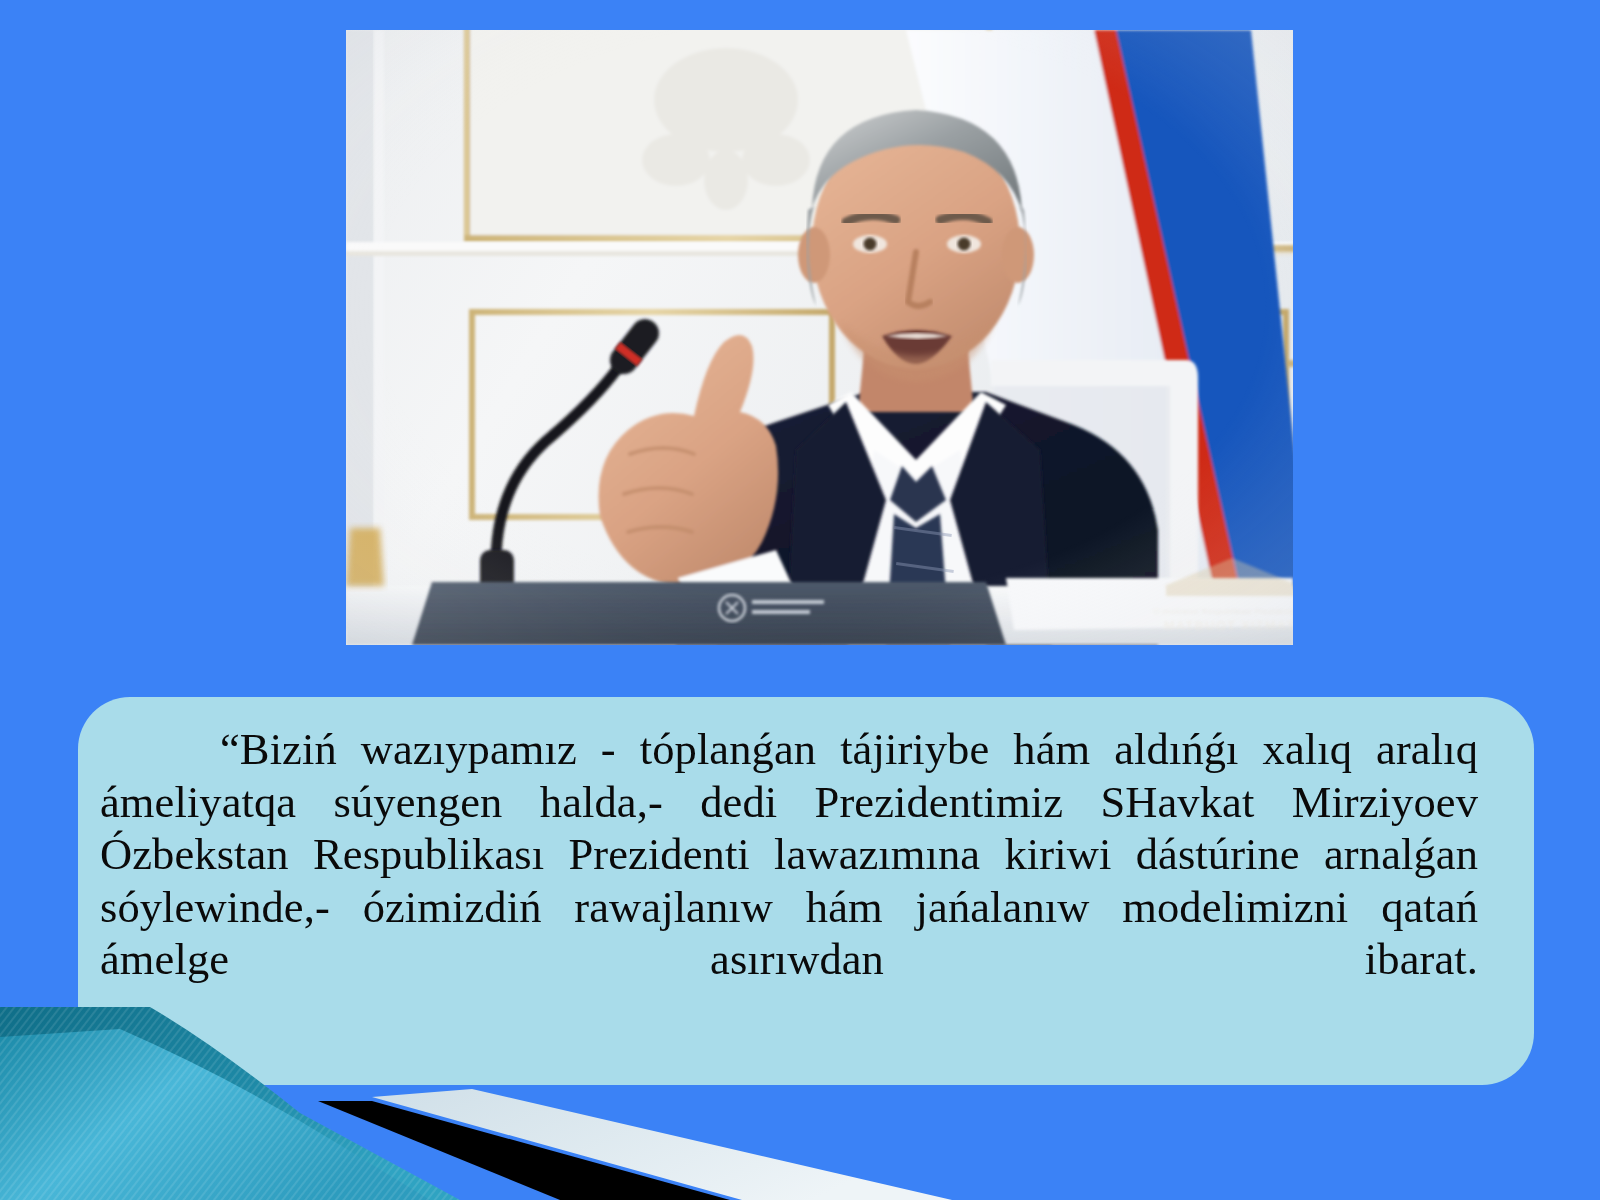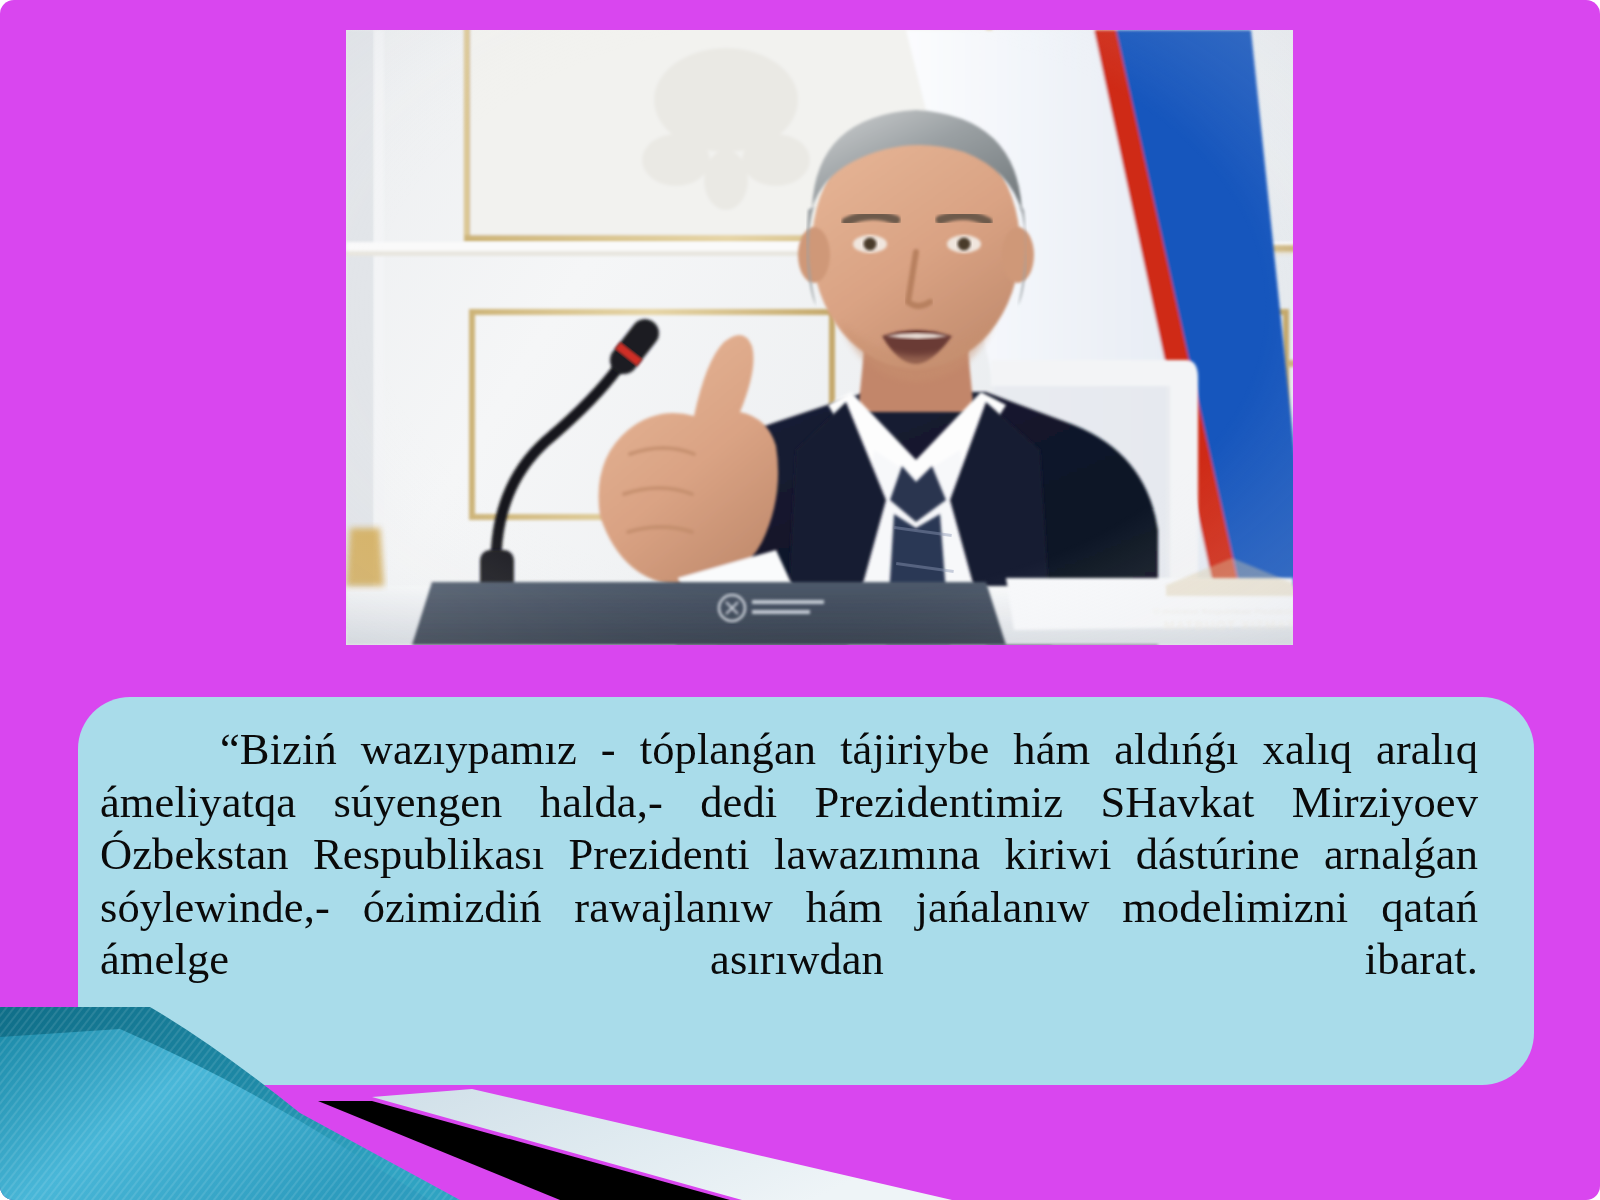--- a/index.html
+++ b/index.html
@@ -12,23 +12,22 @@
     width: 1600px;
     height: 1200px;
     position: relative;
     overflow: hidden;
     font-family: "Liberation Serif", "DejaVu Serif", serif;
   }
 
   #slide {
     position: absolute;
     inset: 0;
-    background: #d946ef;
+    background: #3b82f6;
     overflow: hidden;
-    border-radius: 14px;
   }
 
   
   #photo-frame {
     position: absolute;
     left: 346px;
     top: 30px;
     width: 947px;
     height: 615px;
     overflow: hidden;

